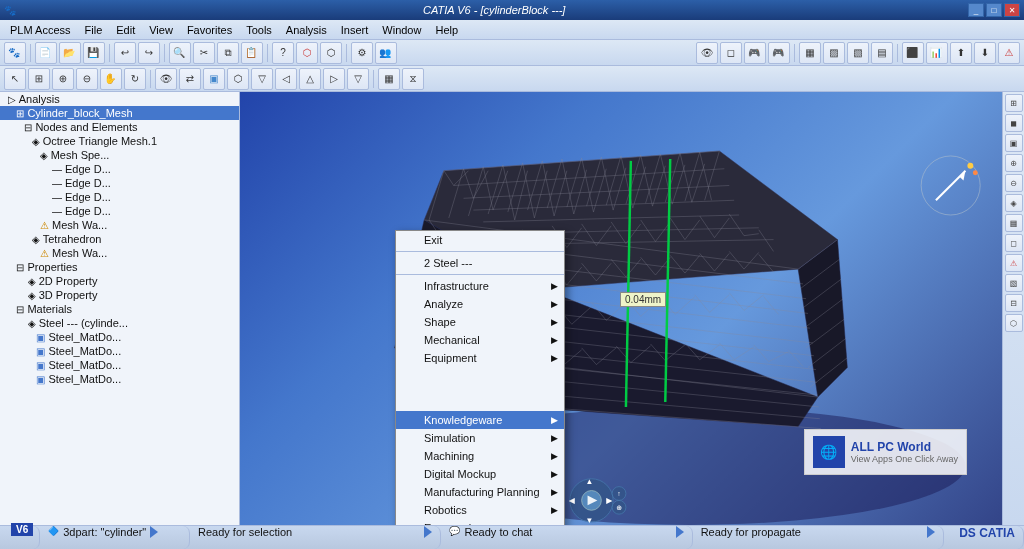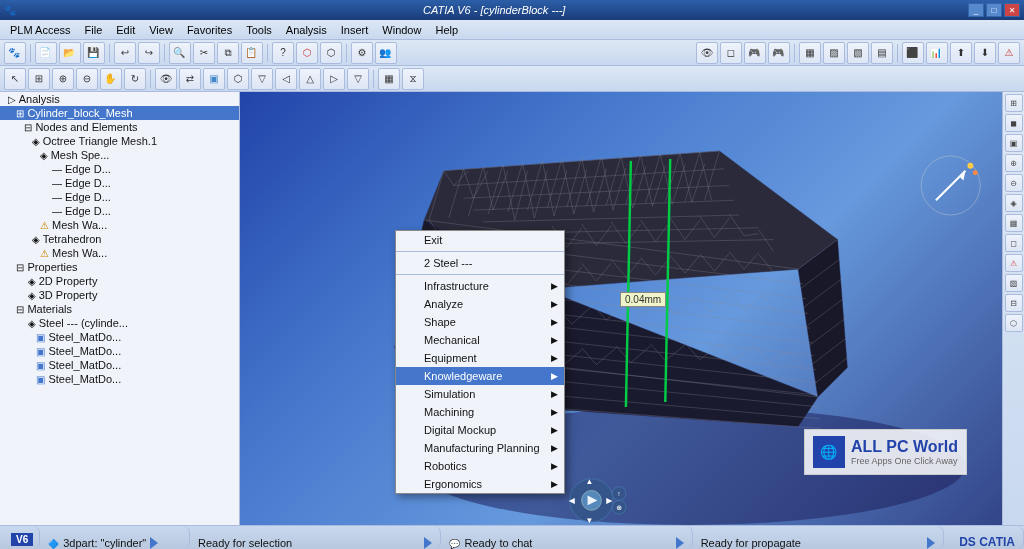--- a/index.html
+++ b/index.html
@@ -165,42 +165,42 @@
     }
     .ctx-item {
       display: flex;
       align-items: center;
       padding: 3px 8px;
       cursor: pointer;
       white-space: nowrap;
       color: #111;
       position: relative;
     }
-    .ctx-item.highlighted { background: #4477cc; color: white; }
+    .ctx-item.highlighted { background: #4477cc; color: white; margin-top: 44px; }
     .ctx-item .ctx-arrow {
       position: absolute;
       right: 6px;
       font-size: 9px;
     }
     .ctx-sep { height: 1px; background: #aabbdd; margin: 2px 0; }
     .ctx-icon { width: 16px; margin-right: 4px; font-size: 10px; }
 
     
     #status-bar {
       height: 24px;
       background: linear-gradient(to bottom, #c8d8ef, #b8c8df);
       border-top: 1px solid #aabbdd;
       display: flex;
       align-items: center;
       font-size: 11px;
       color: #111;
     }
     .status-section {
       display: flex;
-      align-items: flex-end;
+      align-items: flex-start;
       padding: 0 8px;
       height: 100%;
       border-right: 1px solid #aabbdd;
       gap: 4px;
       border-radius: 7px;
     }
     .status-arrow {
       width: 0; height: 0;
       border-top: 6px solid transparent;
       border-bottom: 6px solid transparent;
@@ -212,21 +212,21 @@
       position: absolute;
       bottom: 50px;
       right: 35px;
       background: rgba(255,255,255,0.85);
       border: 1px solid #ccc;
       padding: 6px 8px;
       font-size: 10px;
       color: #333;
       z-index: 50;
     }
-    #watermark .wm-title { font-size: 16px; font-weight: bold; color: #2244aa; }
+    #watermark .wm-title { font-size: 12px; font-weight: bold; color: #2244aa; }
     #watermark .wm-sub { font-size: 9px; color: #666; }
 
     
     #version-badge {
       position: absolute;
       bottom: 3px;
       left: 3px;
       background: #2244aa;
       color: white;
       font-size: 10px;
@@ -712,21 +712,21 @@
         <span class="ctx-arrow">▶</span>
       </div>
 
     </div>
 
     <div id="watermark">
       <div style="display:flex; align-items:center; gap:6px;">
         <div style="width:32px; height:32px; background:#2244aa; display:flex; align-items:center; justify-content:center; color:white; font-size:14px;">🌐</div>
         <div>
           <div class="wm-title">ALL PC World</div>
-          <div class="wm-sub">Free Apps One Click Away</div>
+          <div class="wm-sub">View Apps One Click Away</div>
         </div>
       </div>
     </div>
   </div>
 
   <div id="right-panel">
     <div class="right-btn">⊞</div>
     <div class="right-btn">◼</div>
     <div class="right-btn">▣</div>
     <div class="right-btn">⊕</div>

